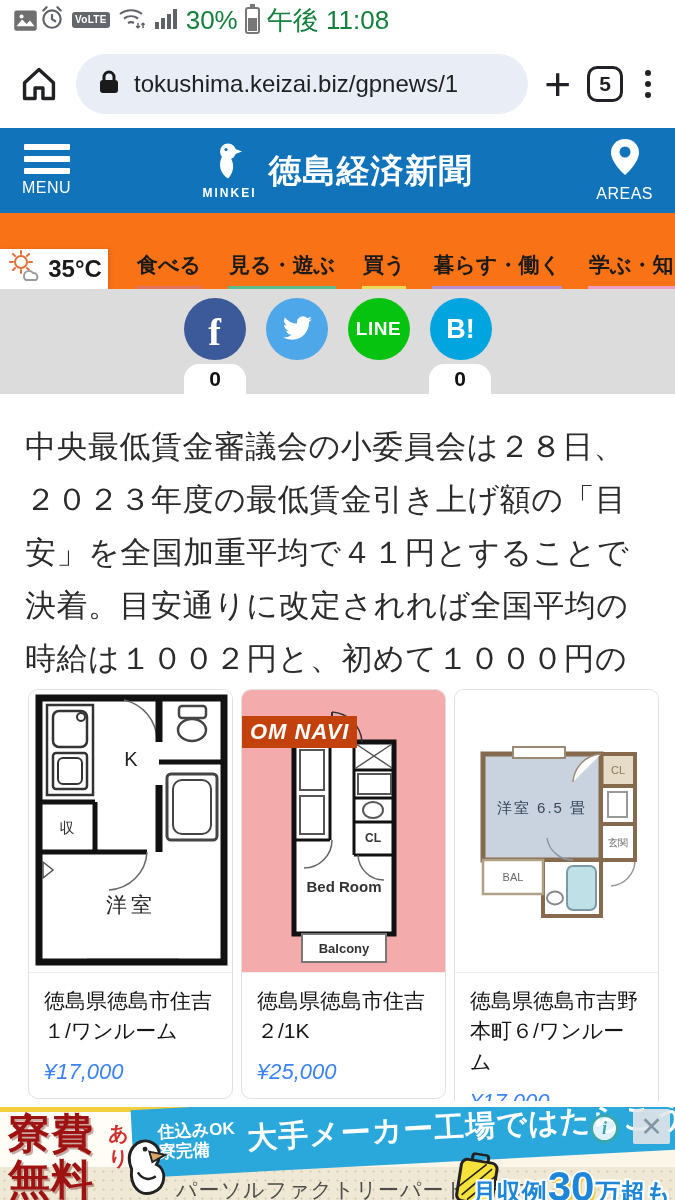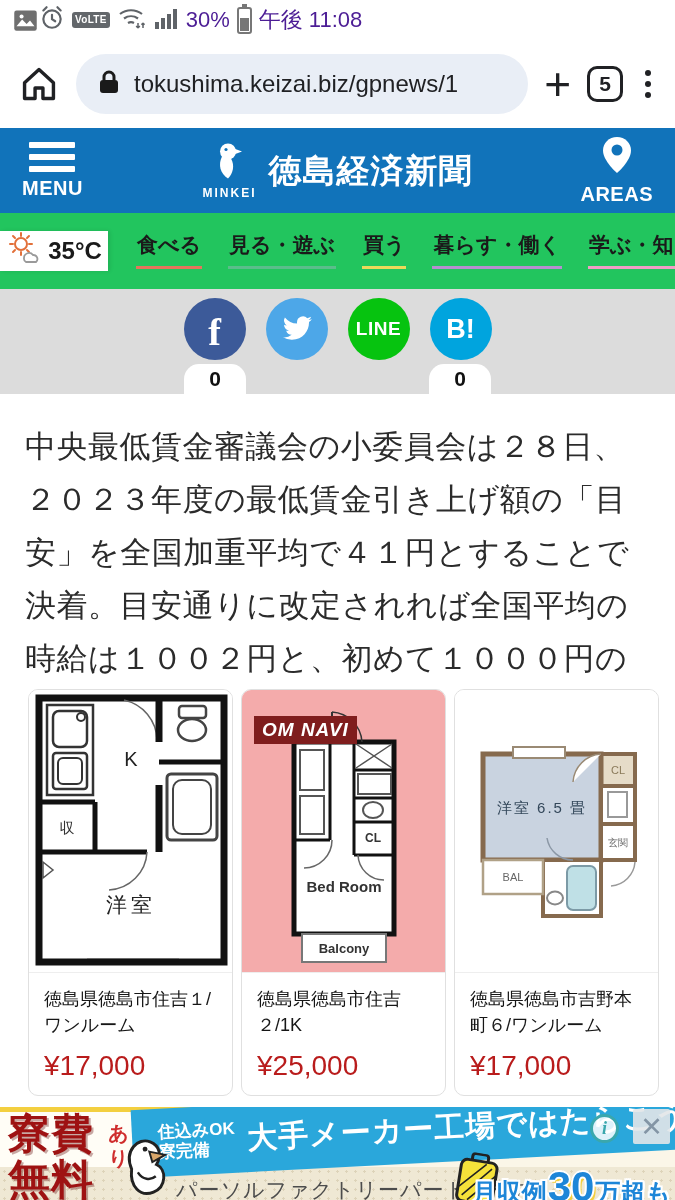--- a/index.html
+++ b/index.html
@@ -3,21 +3,21 @@
 <meta charset="utf-8">
 <style>
   * { margin:0; padding:0; box-sizing:border-box; }
   html,body { width:675px; height:1200px; overflow:hidden; background:#fff;
     font-family:"Liberation Sans","DejaVu Sans",sans-serif; }
 
   
   .status-bar { height:40px; display:flex; align-items:center; 
     padding:0 12px; background:#fff; }
   .sb-right { display:flex; align-items:center; gap:7px; color:#4a4a4a; }
-  .sb-text { font-size:22px; color:#4c1d95; }
+  .sb-text { font-size:26px; color:#15803d; }
   .volte-badge { background:#63676b; color:#fff; font-size:10px; font-weight:bold;
     border-radius:3px; padding:3px 3px; line-height:1; letter-spacing:.3px; }
   .batt { width:15px; height:27px; border:2px solid #777; border-radius:3px; position:relative; }
   .batt::before { content:""; position:absolute; top:-5px; left:3px; width:5px; height:3px; background:#777; }
   .batt::after { content:""; position:absolute; bottom:1px; left:1px; right:1px; height:55%; background:#777; }
 
   
   .toolbar { height:88px; display:flex; align-items:center; padding:0 18px; gap:16px; background:#fff; }
   .omnibox { flex:1; height:60px; background:#e9eef6; border-radius:30px; display:flex;
     align-items:center; padding:0 22px; gap:14px; min-width:0; }
@@ -26,31 +26,31 @@
   .plus-glyph { font-size:46px; font-weight:300; color:#202124; line-height:1; }
   .tab-box { width:36px; height:36px; border:3.5px solid #202124; border-radius:10px;
     display:flex; align-items:center; justify-content:center; font-size:21px; font-weight:bold; color:#202124; }
   .kebab { display:flex; flex-direction:column; gap:5px; padding:0 6px; }
   .kebab i { width:6px; height:6px; border-radius:50%; background:#202124; }
 
   
   .site-header { height:85px; display:flex; align-items:center; justify-content:space-between;
     padding:0 22px; position:relative; }
   .hdr-side { display:flex; flex-direction:column; align-items:center; gap:5px; color:#fff; }
-  .hdr-side .lbl { font-size:20px; font-weight:bold; letter-spacing:.5px; }
+  .hdr-side .lbl { font-size:16px; font-weight:normal; letter-spacing:.5px; }
   .burger { display:flex; flex-direction:column; gap:6px; }
   .burger i { width:46px; height:6px; background:#fff; border-radius:1px; }
   .hdr-center { position:absolute; left:50%; top:50%; transform:translate(-50%,-50%);
     display:flex; align-items:center; gap:12px; }
   .logo-col { display:flex; flex-direction:column; align-items:center; gap:1px; }
   .logo-sub { color:#fff; font-size:12px; letter-spacing:2px; font-weight:bold; }
   .site-title { color:#fff; font-size:33px; font-weight:bold; letter-spacing:1px;font-family:Liberation Serif, serif; }
 
   
-  .nav-strip { height:76px; background:#22c55e; display:flex; align-items:center; overflow:hidden; }
+  .nav-strip { height:76px; background:#f97316; display:flex; align-items:flex-end; overflow:hidden; }
   .weather-box { width:108px; background:#fff; display:flex; align-items:center; justify-content:center;
     gap:6px; box-shadow:2px 0 4px rgba(0,0,0,.10); flex:0 0 auto; }
   .temp { font-size:24px; font-weight:bold; color:#1a1a1a; }
   .nav-items { display:flex; gap:26px; align-items:center; padding-left:28px; white-space:nowrap; }
   .nav-item { font-size:21px; font-weight:bold; color:#1a1a1a; border-bottom:3px solid #ccc;
     padding:0 1px 10px; line-height:1.1; }
 
   
   .share-strip { height:105px; background:#dcdcdc; position:relative;
     display:flex; align-items:flex-start; justify-content:center; gap:20px; padding-top:9px; }
@@ -67,25 +67,25 @@
   
   .article { height:295px; padding:26px 25px 0; font-size:31px; line-height:53px;
     color:#2b2b2b; letter-spacing:.5px; overflow:hidden; }
 
   
   .cards { height:412px; display:flex; gap:8px; padding-left:28px; align-items:flex-start; overflow:hidden; }
   .card { width:205px; flex:0 0 auto; border:1px solid #e0e0e0; border-radius:10px;
     overflow:hidden; background:#fff; }
   .card-img { height:283px; position:relative; overflow:hidden; border-bottom:1px solid #eee; }
   .card-img svg { display:block; }
-  .watermark { position:absolute; top:26px; left:12px; background:#7f1d1d; color:#fff;
-    font-style:italic; font-weight:900; font-size:19px; padding:3px 8px; letter-spacing:1px; }
+  .watermark { position:absolute; top:26px; left:0; background:#c2410c; color:#fff;
+    font-style:italic; font-weight:900; font-size:22px; padding:3px 8px; letter-spacing:1px; }
   .card-body { padding:13px 15px; }
-  .card-title { font-size:18px; line-height:1.45; color:#161616; }
-  .card-price { font-size:28px; color:#b91c1c; margin-top:12px; }
+  .card-title { font-size:21px; line-height:1.45; color:#161616; }
+  .card-price { font-size:22px; color:#3b82f6; margin-top:12px;font-style:italic; }
 
   
   .ad { height:100px; margin-top:6px; position:relative; overflow:hidden; background:#fbf6e8; }
   .ad-topbar { position:absolute; top:0; left:0; right:0; height:5px; background:#f3cf3f; }
   .ad-beige { position:absolute; bottom:0; left:0; right:0; height:40px; background:#efe8d4;
     background-image:radial-gradient(#ddd3b9 1.2px, transparent 1.2px); background-size:9px 9px; }
   .ad-left-white { position:absolute; top:5px; left:0; width:150px; bottom:0; background:#fffdf6; }
   .ad-blue-band { position:absolute; left:132px; top:-12px; width:580px; height:68px;
     background:#2aa7db; transform:rotate(-3deg); display:flex; align-items:center;
     gap:12px; padding-left:26px; z-index:2; }

